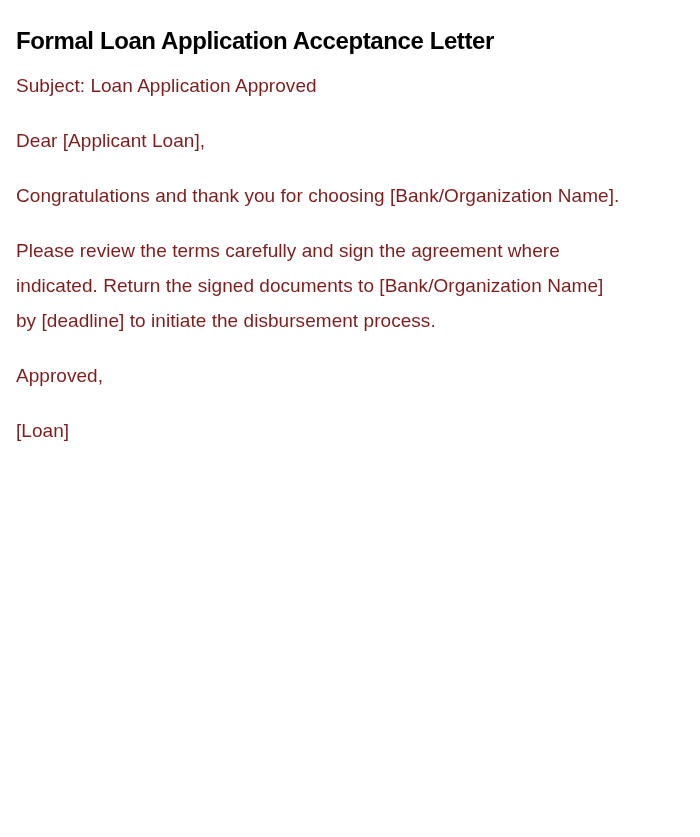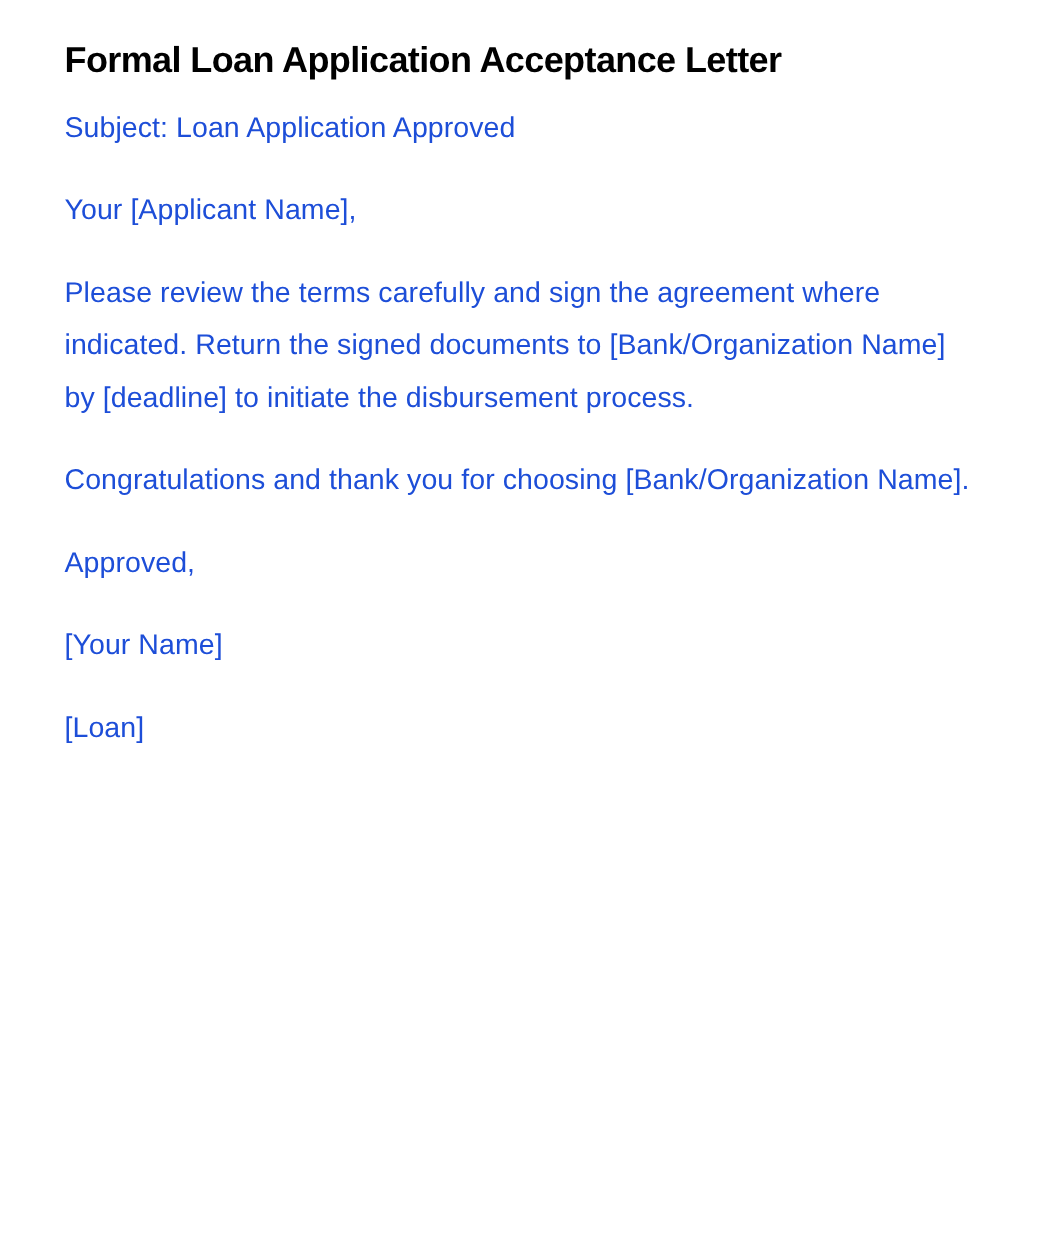--- a/index.html
+++ b/index.html
@@ -9,46 +9,45 @@
     }
     body {
       width: 700px;
       height: 837px;
       overflow: hidden;
       font-family: "Liberation Sans", "DejaVu Sans", sans-serif;
       color: #111111;
     }
     .page {
       position: relative;
-      padding: 26px 40px 0 43px;
+      padding: 26px 40px 0 16px;
       box-sizing: border-box;
       width: 700px;
     }
     .title {
       font-size: 24px;
       font-weight: bold;
       letter-spacing: -0.4px;
       margin: 0 0 12px 0;
       line-height: 30px;
       color: #000000;
     }
     .para {
       font-size: 19px;
       line-height: 35px;
       margin: 0 0 20px 0;
       width: 605px;
       letter-spacing: 0.05px;
-      color: #1d4ed8;
+      color: #7f1d1d;
     }
   </style>
 </head>
 <body>
 
 <div class="page">
   <h1 class="title">Formal Loan Application Acceptance Letter</h1>
   <p class="para">Subject: Loan Application Approved</p>
-  <p class="para">Your [Applicant Name],</p>
+  <p class="para">Dear [Applicant Loan],</p>
+  <p class="para">Congratulations and thank you for choosing [Bank/Organization Name].</p>
   <p class="para">Please review the terms carefully and sign the agreement where indicated. Return the signed documents to [Bank/Organization Name] by [deadline] to initiate the disbursement process.</p>
-  <p class="para">Congratulations and thank you for choosing [Bank/Organization Name].</p>
   <p class="para">Approved,</p>
-  <p class="para">[Your Name]</p>
   <p class="para">[Loan]</p>
 </div>
 
 </body></html>

